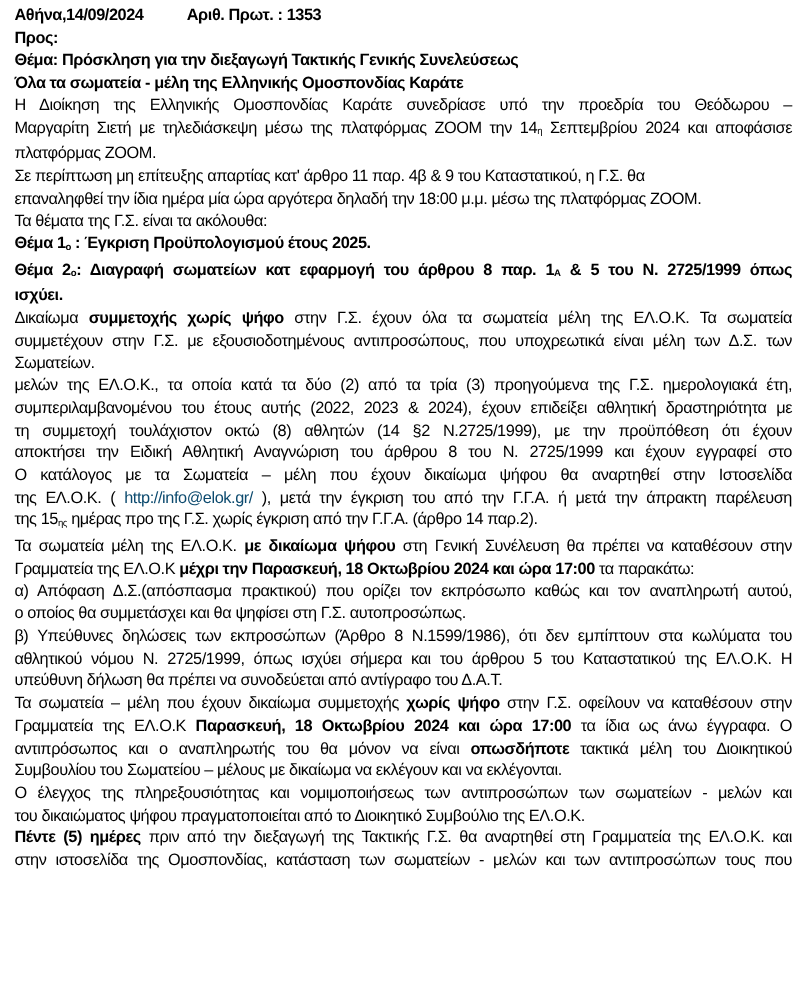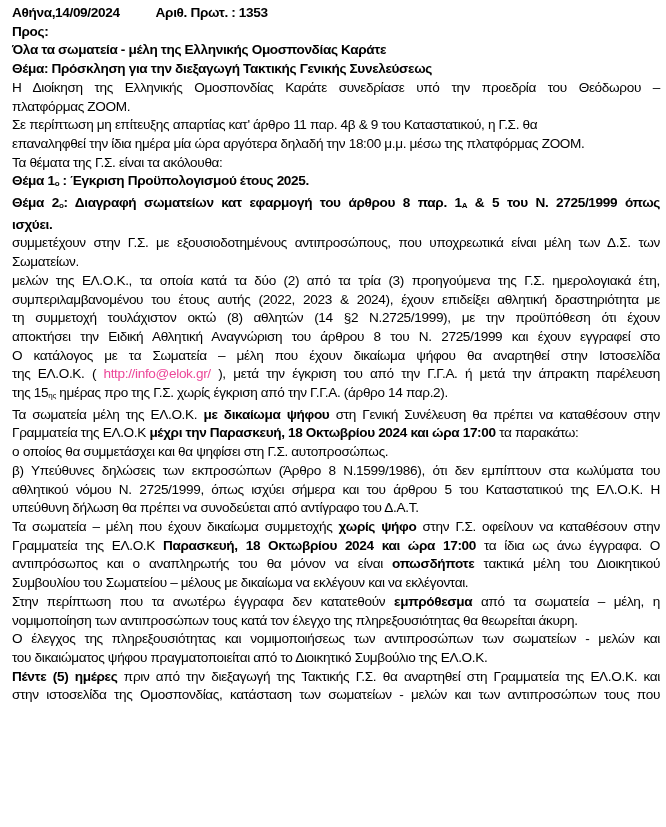--- a/index.html
+++ b/index.html
@@ -11,89 +11,88 @@
     line-height: 18.7px;
     color: #000;
     letter-spacing: -0.35px;
   }
   .line { display: block; white-space: nowrap; }
   .j { text-align: justify; text-align-last: justify; white-space: normal; }
   .b { font-weight: bold; }
   .hdr { font-weight: bold; }
   .gap { display: inline-block; width: 36px; }
   .sub { font-size: 8px; vertical-align: -1px; }
-  .link { color: #ec4899; }
+  .link { color: #0c4a6e; }
 </style>
 </head>
 <body>
 
 <div class="page">
 
   <div class="line hdr">
     <span>Αθήνα,14/09/2024</span><span class="gap"></span><span>Αριθ. Πρωτ. : 1353</span>
   </div>
   <div class="line hdr">Προς:</div>
+  <div class="line hdr">Θέμα: Πρόσκληση για την διεξαγωγή Τακτικής Γενικής Συνελεύσεως</div>
   <div class="line hdr">Όλα τα σωματεία - μέλη της Ελληνικής Ομοσπονδίας Καράτε</div>
-  <div class="line hdr">Θέμα: Πρόσκληση για την διεξαγωγή Τακτικής Γενικής Συνελεύσεως</div>
 
   <div>
     <div class="line j">Η Διοίκηση της Ελληνικής Ομοσπονδίας Καράτε συνεδρίασε υπό την προεδρία του Θεόδωρου –</div>
+    <div class="line j"><span>Μαργαρίτη Σιετή με τηλεδιάσκεψη μέσω της πλατφόρμας ZOOM την 14</span><span class="sub">η</span><span> Σεπτεμβρίου 2024 και αποφάσισε</span></div>
     <div class="line">πλατφόρμας ZOOM.</div>
   </div>
 
   <div>
     <div class="line">Σε περίπτωση μη επίτευξης απαρτίας κατ' άρθρο 11 παρ. 4β &amp; 9 του Καταστατικού, η Γ.Σ. θα</div>
     <div class="line">επαναληφθεί την ίδια ημέρα μία ώρα αργότερα δηλαδή την 18:00 μ.μ. μέσω της πλατφόρμας ZOOM.</div>
     <div class="line">Τα θέματα της Γ.Σ. είναι τα ακόλουθα:</div>
   </div>
 
   <div>
     <div class="line b"><span>Θέμα 1</span><span class="sub">ο</span><span> : Έγκριση Προϋπολογισμού έτους 2025.</span></div>
     <div class="line b j"><span>Θέμα 2</span><span class="sub">ο</span><span>: Διαγραφή σωματείων κατ εφαρμογή του άρθρου 8 παρ. 1</span><span class="sub">Α</span><span> &amp; 5 του Ν. 2725/1999 όπως</span></div>
     <div class="line b">ισχύει.</div>
   </div>
 
   <div>
+    <div class="line j"><span>Δικαίωμα </span><span class="b">συμμετοχής χωρίς ψήφο</span><span> στην Γ.Σ. έχουν όλα τα σωματεία μέλη της ΕΛ.Ο.Κ. Τα σωματεία</span></div>
     <div class="line j">συμμετέχουν στην Γ.Σ. με εξουσιοδοτημένους αντιπροσώπους, που υποχρεωτικά είναι μέλη των Δ.Σ. των</div>
     <div class="line">Σωματείων.</div>
   </div>
 
   <div>
     <div class="line j">μελών της ΕΛ.Ο.Κ., τα οποία κατά τα δύο (2) από τα τρία (3) προηγούμενα της Γ.Σ. ημερολογιακά έτη,</div>
     <div class="line j">συμπεριλαμβανομένου του έτους αυτής (2022, 2023 &amp; 2024), έχουν επιδείξει αθλητική δραστηριότητα με</div>
     <div class="line j">τη συμμετοχή τουλάχιστον οκτώ (8) αθλητών (14 §2 Ν.2725/1999), με την προϋπόθεση ότι έχουν</div>
     <div class="line j">αποκτήσει την Ειδική Αθλητική Αναγνώριση του άρθρου 8 του Ν. 2725/1999 και έχουν εγγραφεί στο</div>
   </div>
 
   <div>
     <div class="line j">Ο κατάλογος με τα Σωματεία   –   μέλη που έχουν δικαίωμα ψήφου θα   αναρτηθεί   στην Ιστοσελίδα</div>
     <div class="line j"><span>της ΕΛ.Ο.Κ. ( </span><span class="link">http://info@elok.gr/</span><span> ), μετά την έγκριση του από την Γ.Γ.Α. ή μετά την άπρακτη παρέλευση</span></div>
     <div class="line"><span>της 15</span><span class="sub">ης</span><span> ημέρας προ της Γ.Σ. χωρίς έγκριση από την Γ.Γ.Α. (άρθρο 14 παρ.2).</span></div>
   </div>
 
   <div>
     <div class="line j"><span>Τα σωματεία μέλη της ΕΛ.Ο.Κ. </span><span class="b">με δικαίωμα ψήφου</span><span> στη Γενική Συνέλευση θα πρέπει να καταθέσουν στην</span></div>
     <div class="line"><span>Γραμματεία της ΕΛ.Ο.Κ </span><span class="b">μέχρι την Παρασκευή, 18 Οκτωβρίου 2024 και ώρα 17:00</span><span> τα παρακάτω:</span></div>
+    <div class="line j">α) Απόφαση Δ.Σ.(απόσπασμα πρακτικού) που ορίζει τον εκπρόσωπο καθώς και τον αναπληρωτή αυτού,</div>
     <div class="line">ο οποίος θα συμμετάσχει και θα ψηφίσει στη Γ.Σ. αυτοπροσώπως.</div>
     <div class="line j">β) Υπεύθυνες δηλώσεις των εκπροσώπων (Άρθρο 8 Ν.1599/1986), ότι δεν εμπίπτουν στα κωλύματα του</div>
     <div class="line j">αθλητικού νόμου Ν. 2725/1999, όπως ισχύει σήμερα    και του άρθρου 5 του Καταστατικού της ΕΛ.Ο.Κ. Η</div>
     <div class="line">υπεύθυνη δήλωση θα πρέπει να συνοδεύεται από αντίγραφο του Δ.Α.Τ.</div>
   </div>
 
   <div>
     <div class="line j"><span>Τα σωματεία – μέλη που έχουν δικαίωμα συμμετοχής </span><span class="b">χωρίς ψήφο</span><span> στην Γ.Σ. οφείλουν να καταθέσουν στην</span></div>
     <div class="line j"><span>Γραμματεία της ΕΛ.Ο.Κ </span><span class="b">Παρασκευή, 18 Οκτωβρίου 2024 και ώρα 17:00</span><span> τα ίδια ως άνω έγγραφα. Ο</span></div>
     <div class="line j"><span>αντιπρόσωπος και ο αναπληρωτής του θα μόνον να είναι </span><span class="b">οπωσδήποτε</span><span> τακτικά μέλη του Διοικητικού</span></div>
     <div class="line">Συμβουλίου του Σωματείου – μέλους με δικαίωμα να εκλέγουν και να εκλέγονται.</div>
   </div>
 
-  <div>
-    <div class="line j"><span>Στην περίπτωση που τα ανωτέρω έγγραφα δεν κατατεθούν </span><span class="b">εμπρόθεσμα</span><span> από τα σωματεία – μέλη, η</span></div>
-    <div class="line">νομιμοποίηση των αντιπροσώπων τους κατά τον έλεγχο της πληρεξουσιότητας θα θεωρείται άκυρη.</div>
-  </div>
 
   <div>
     <div class="line j">Ο έλεγχος της πληρεξουσιότητας και νομιμοποιήσεως των αντιπροσώπων των σωματείων - μελών και</div>
     <div class="line">του δικαιώματος ψήφου πραγματοποιείται από το Διοικητικό Συμβούλιο της ΕΛ.Ο.Κ.</div>
   </div>
 
   <div>
     <div class="line j"><span class="b">Πέντε (5) ημέρες</span><span> πριν από την διεξαγωγή της Τακτικής Γ.Σ. θα αναρτηθεί στη Γραμματεία της ΕΛ.Ο.Κ. και</span></div>
     <div class="line j">στην ιστοσελίδα της Ομοσπονδίας, κατάσταση των σωματείων - μελών και των αντιπροσώπων τους που</div>
 

